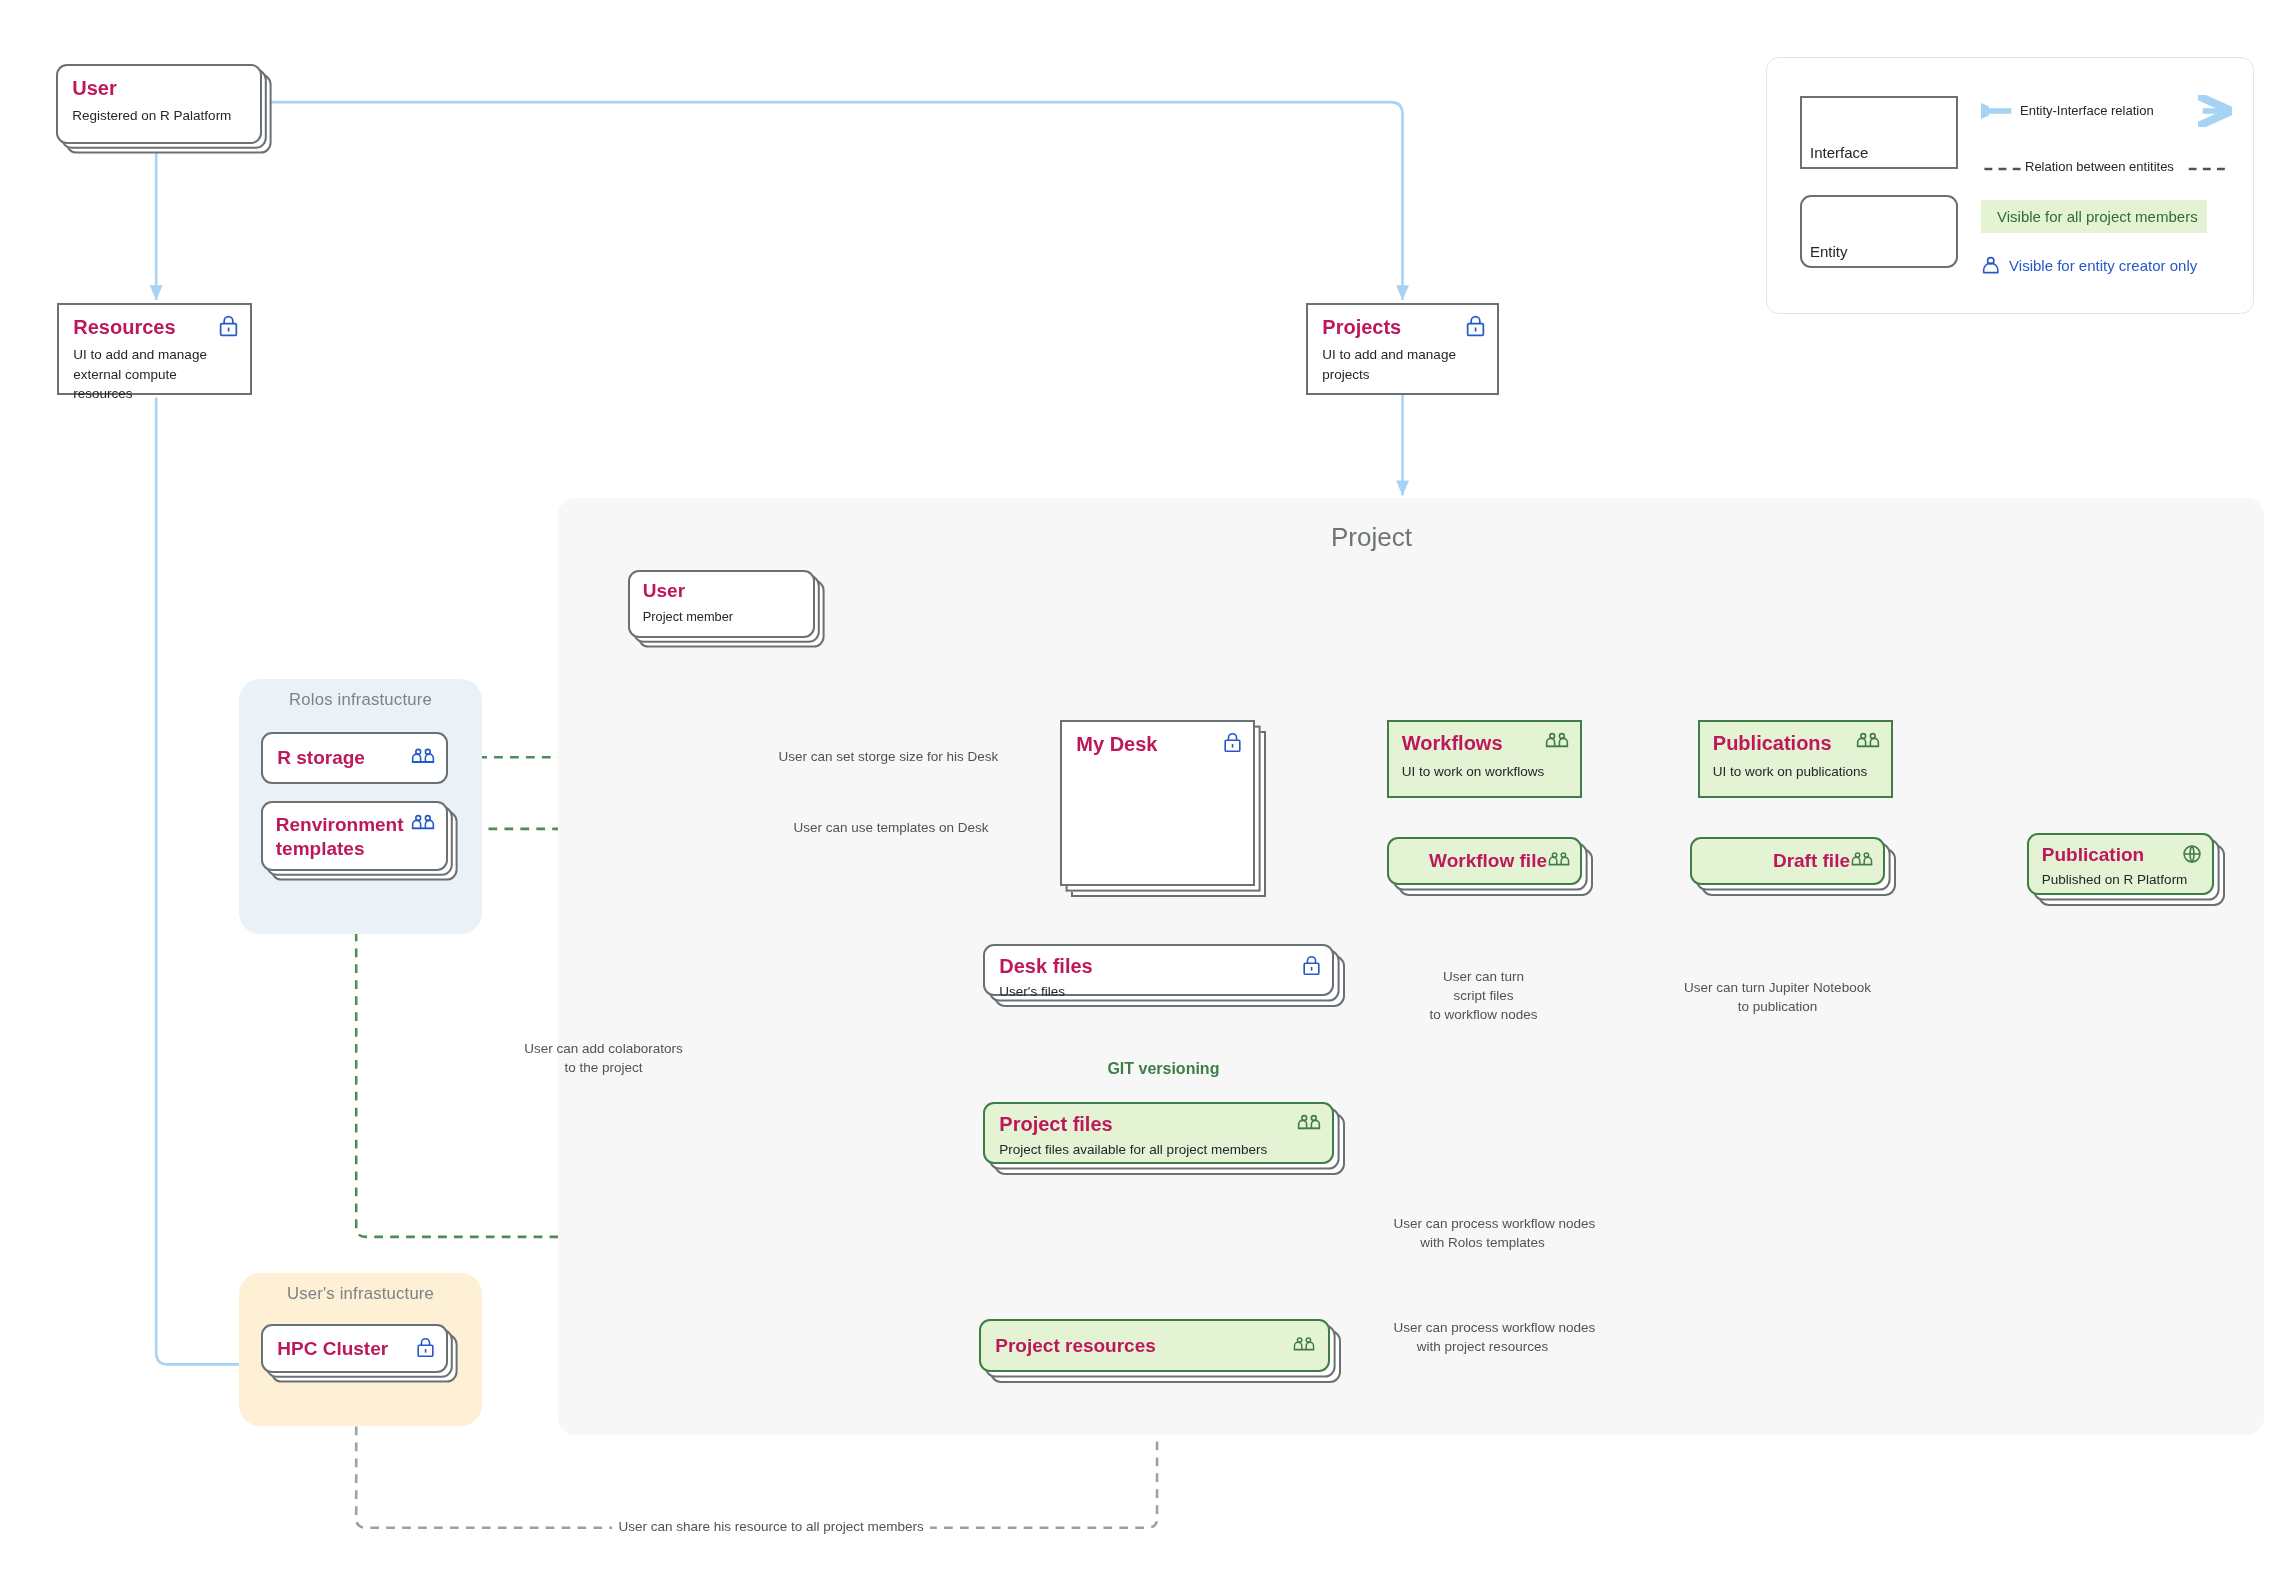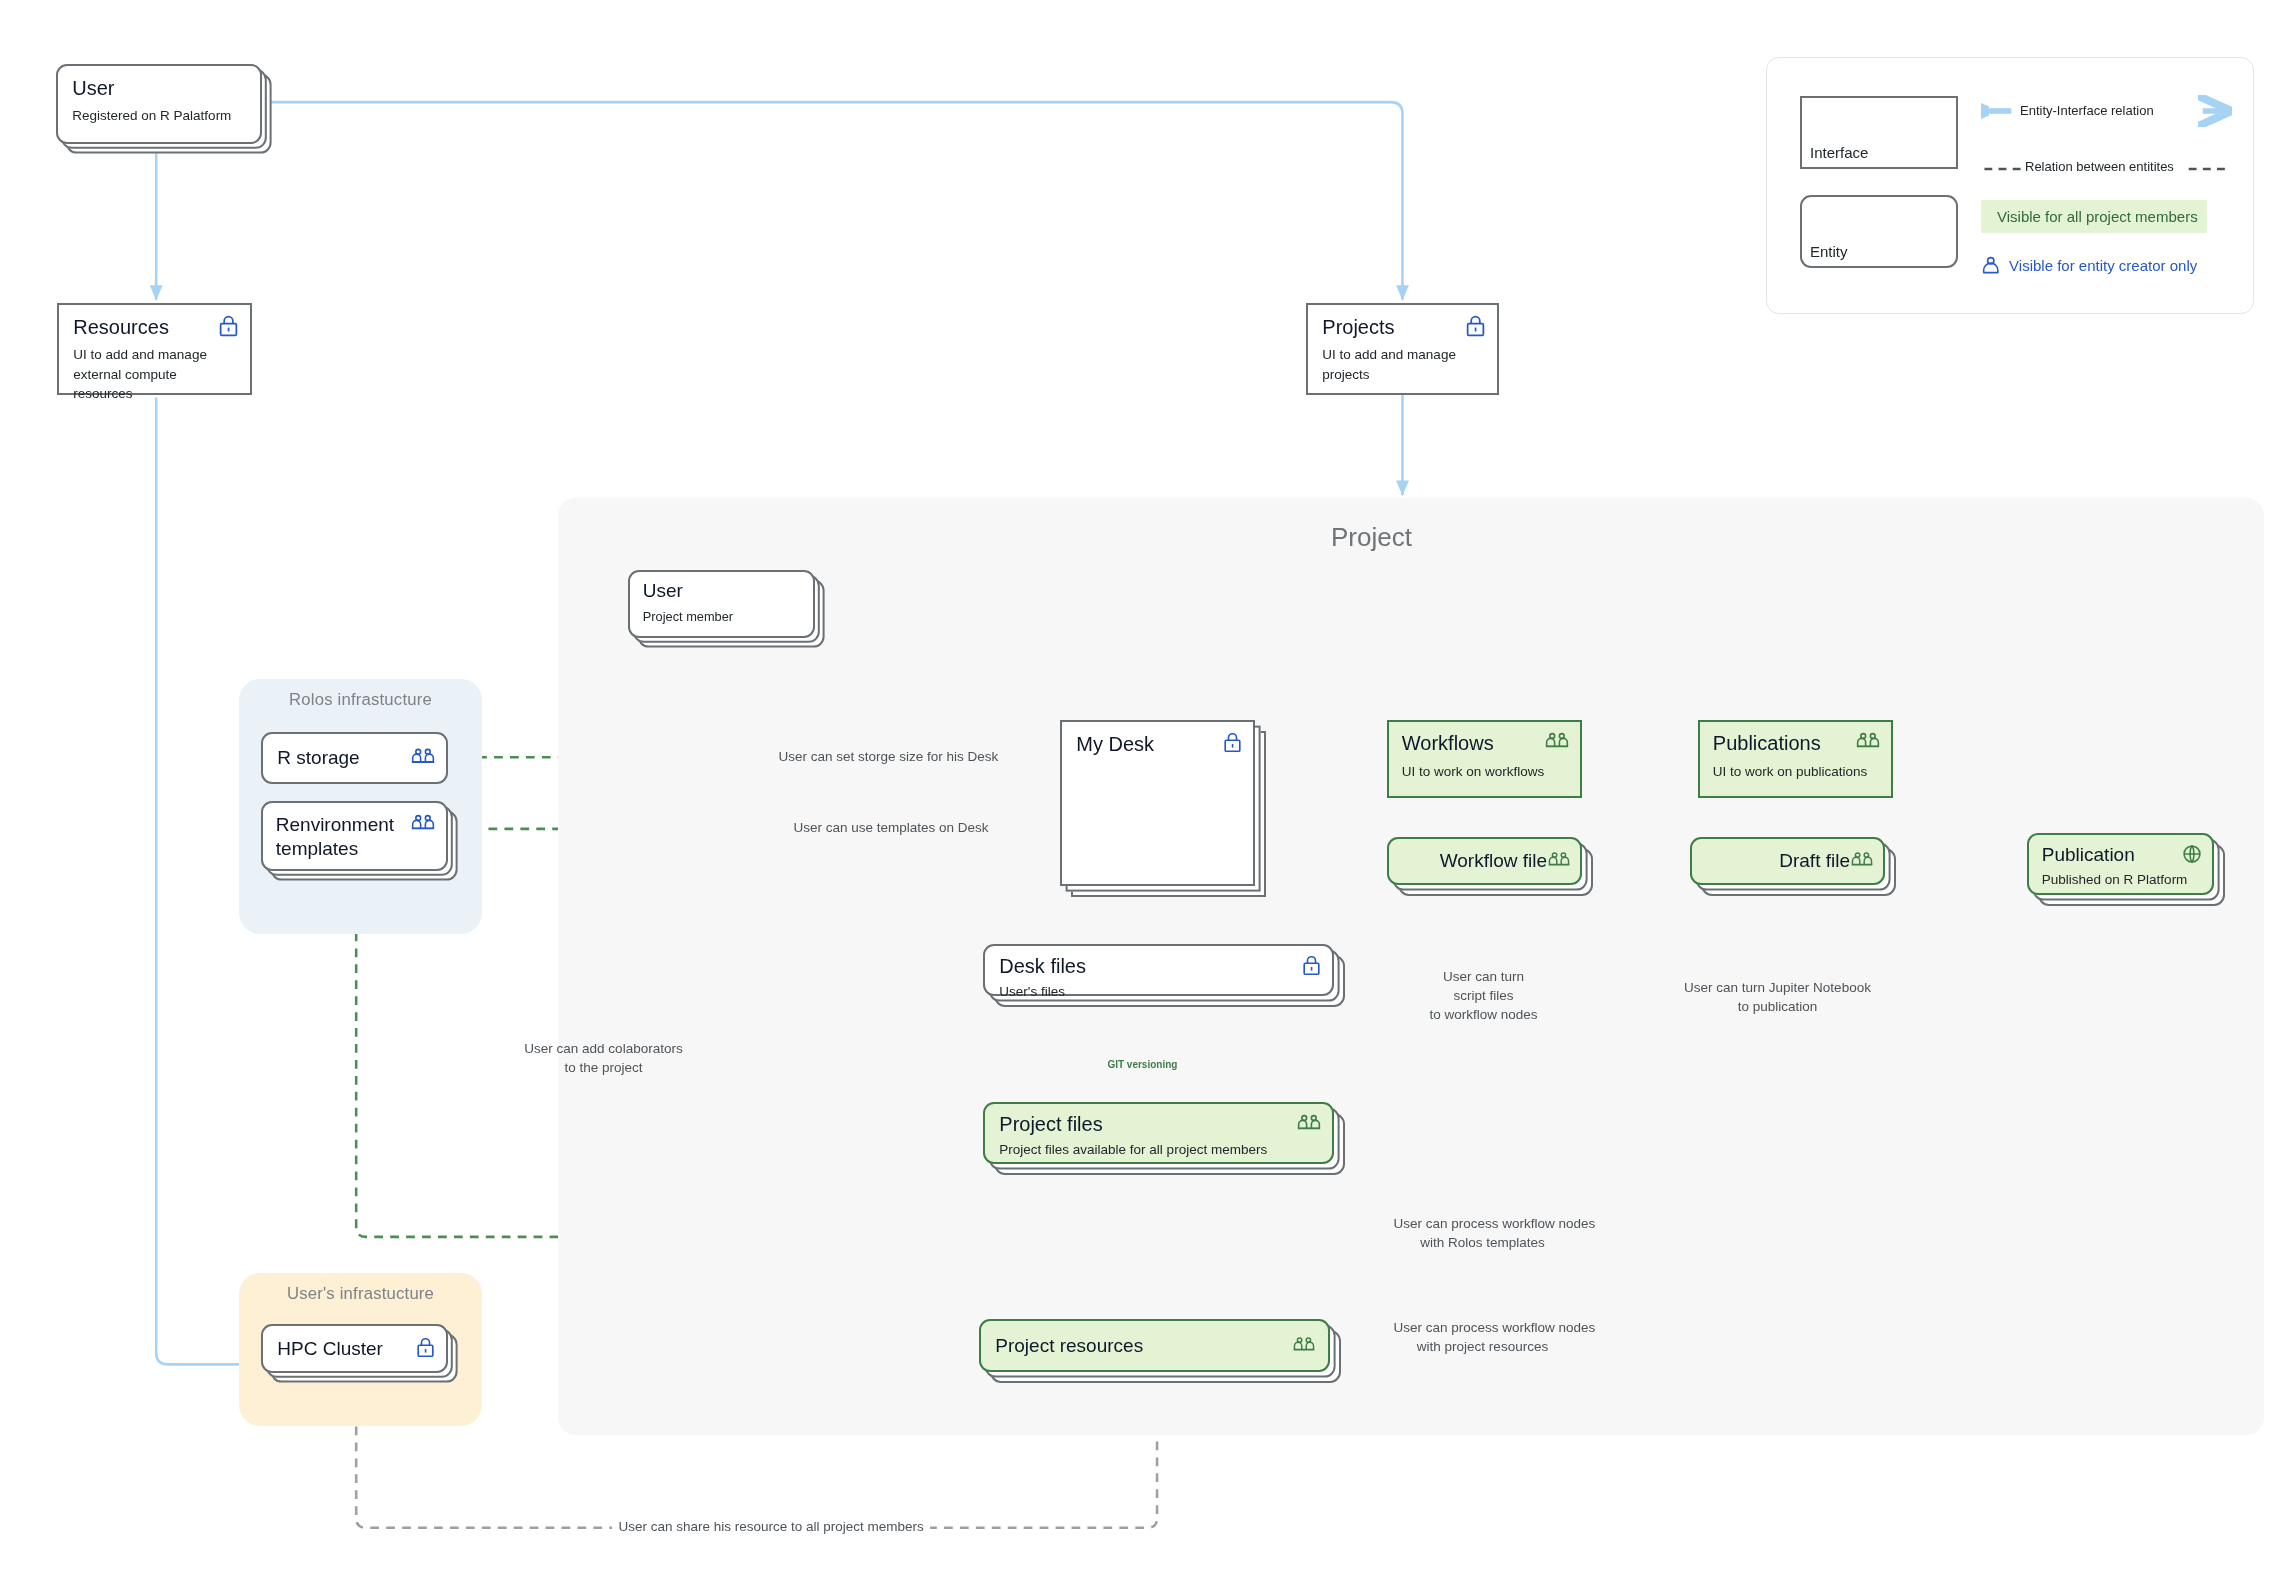--- a/index.html
+++ b/index.html
@@ -32,21 +32,21 @@
   .node .face {
     position:absolute; left:0; top:0; width:100%; height:100%;
     background:#ffffff; border:2px solid #6b7075;
     padding:11px 14.3px 8px 14.3px;
   }
   .node.sq .layer, .node.sq .face { border-radius:0; }
   .node.rd .layer, .node.rd .face { border-radius:11px; }
   .node.green .layer, .node.green .face { background:#e5f3d5; border-color:#3f7d47; }
   .node.green .layer { background:#ffffff; border-color:#6b7075; }
 
-  .ttl { font-size:19px; color:#0f172a; font-weight:400; line-height:1.15; }
+  .ttl { font-size:19px; color:#be185d; font-weight:700; line-height:1.15; }
   .ttl.big { font-size:20px; }
   .sub { font-size:13.5px; color:#21272a; line-height:1.42; margin-top:8px; }
   .sub.tight { margin-top:6.4px; }
   .sub p + p { margin-top:10.4px; }
 
   .node.center .face {
     display:flex; align-items:center; justify-content:flex-end; padding:0 14.3px;
   }
   .node.center .ttl { font-size:19px; }
 
@@ -69,21 +69,21 @@
   }
   .legend-chip span { font-size:15px; color:#2f6b3a; white-space:nowrap; }
   .legend-creator { position:absolute; display:flex; align-items:center; gap:9.6px; }
   .legend-creator span { font-size:15px; color:#2558c9; white-space:nowrap; }
 
   
   .elabel {
     position:absolute; font-size:13.5px; color:#4d5358; text-align:center;
     line-height:1.4; white-space:nowrap;
   }
-  .elabel.green { color:#3f7d47; font-weight:700; font-size:10px; }
+  .elabel.green { color:#3f7d47; font-weight:700; font-size:16px; }
   .elabel.onwhite { background:#f7f7f7; padding:0 6.4px; }
   .elabel.onplain { background:#ffffff; padding:0 6.4px; }
 
   svg.wires { position:absolute; inset:0; width:2295px; height:1594px; pointer-events:none; }
 </style>
 </head>
 <body>
 
 <div id="root">
 

